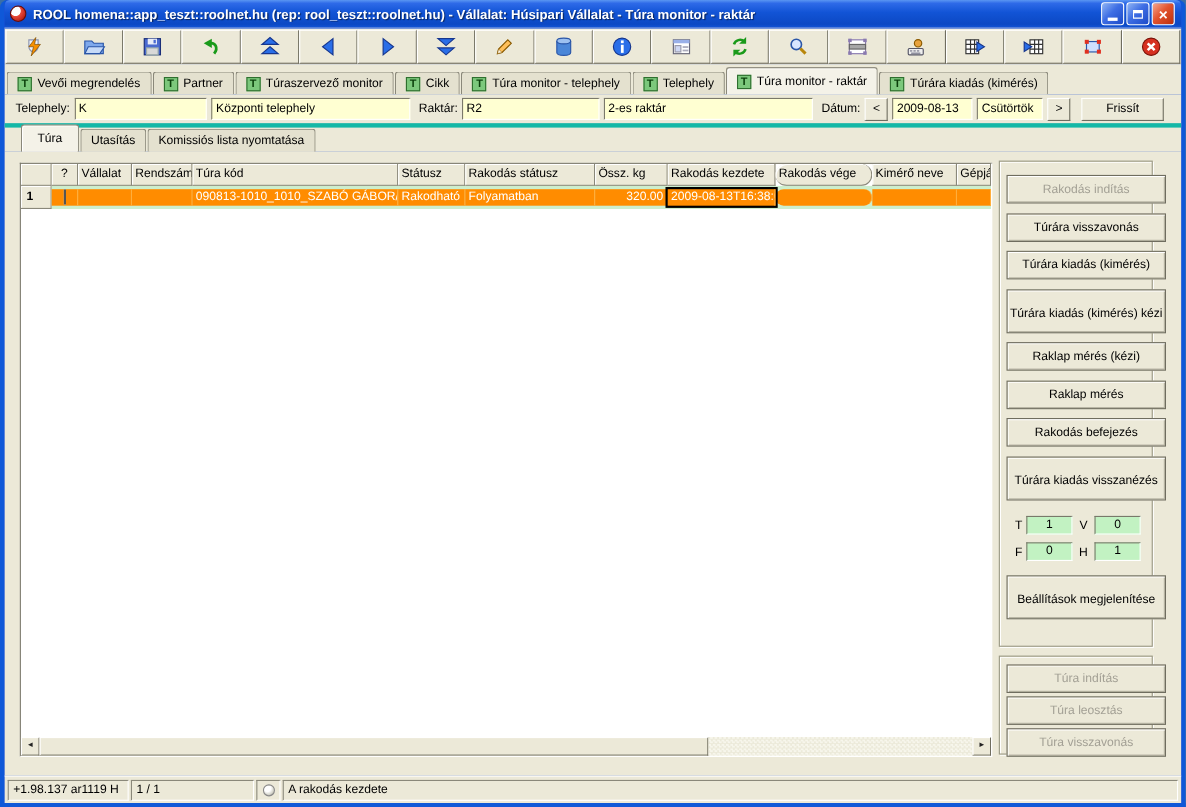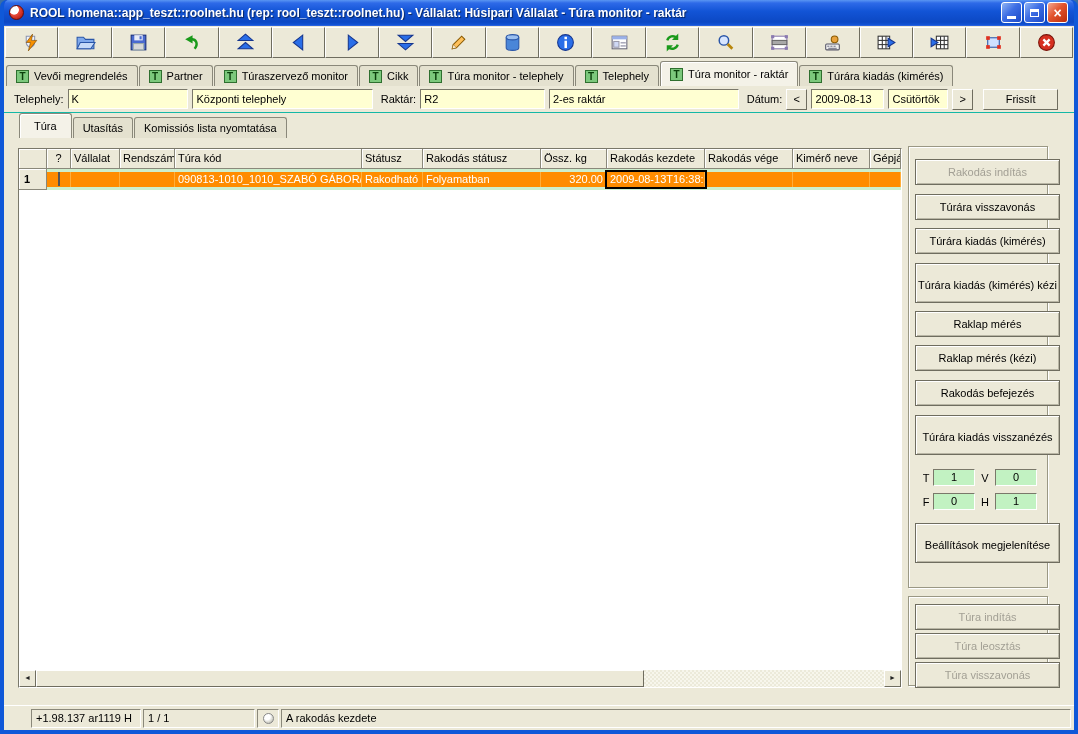--- a/index.html
+++ b/index.html
@@ -30,21 +30,21 @@
 
   
   .toolbar { height:34px; flex:0 0 34px; display:flex; background:#ECE9D8; padding:1px; border-top:1px solid #2a62dd; }
   .tb-btn { flex:1; display:flex; align-items:center; justify-content:center; background:#ECE9D8;
     border:1px solid; border-color:#FFFFFF #6F6D5F #6F6D5F #FFFFFF; cursor:pointer; }
   .tb-btn svg { width:21px; height:21px; }
 
   
   .tabrow { display:flex; align-items:flex-end; padding:0 2px; background:#ECE9D8; }
   .maintabs { height:27px; flex:0 0 27px; }
-  .subtabs  { height:26px; flex:0 0 26px; border-top:1px solid #14b8a6;padding-left:15px; }
+  .subtabs  { height:26px; flex:0 0 26px; border-top:4px solid #14b8a6;padding-left:15px; }
   .tab { display:flex; align-items:center; gap:5px; padding:0 9px; height:21px;
     background:#E4E1CF; border:1px solid #8A887A; border-bottom:none;
     border-radius:3px 3px 0 0; margin-right:1px; cursor:pointer; white-space:nowrap; }
   .tab.active { background:#F4F2E8; height:25px; font-weight:normal; position:relative; z-index:2;
     box-shadow:inset 1px 1px 0 #fff; }
   .ticon { width:13px; height:13px; background:#7CC87C; border:1px solid #2F6F2F; color:#0A3F0A;
     font-size:10px; font-weight:bold; line-height:11px; text-align:center; flex:0 0 13px; }
 
   
   .filterrow { height:26px; flex:0 0 26px; display:flex; align-items:center; padding:0 16px 0 10px; gap:4px; background:#ECE9D8; }
@@ -58,21 +58,21 @@
   .content { flex:1; position:relative; background:#ECE9D8; }
 
   .grid { position:absolute; left:14px; top:10px; width:884px; height:540px; background:#fff;
     border:1px solid; border-color:#7A786A #FFFFFF #FFFFFF #7A786A; overflow:hidden; }
   .ghead { display:flex; height:20px; }
   .hcell { background:#ECE9D8; border-right:1px solid #8A887A; border-bottom:1px solid #8A887A;
     box-shadow:inset 1px 1px 0 #fff; padding:0 3px; line-height:19px; white-space:nowrap; overflow:hidden; cursor:pointer; }
   .c-gut{width:28px;flex:0 0 28px;} .c0{width:24px;flex:0 0 24px;text-align:center;}
   .c1{width:49px;flex:0 0 49px;} .c2{width:55px;flex:0 0 55px;} .c3{width:187px;flex:0 0 187px;}
   .c4{width:61px;flex:0 0 61px;} .c5{width:118px;flex:0 0 118px;} .c6{width:66px;flex:0 0 66px;}
-  .c7{width:98px;flex:0 0 98px;} .c8{width:88px;flex:0 0 88px;} .c9{width:77px;flex:0 0 77px;}
+  .c7{width:98px;flex:0 0 98px;} .c8{width:88px;flex:0 0 88px;border-radius:10px;} .c9{width:77px;flex:0 0 77px;}
   .c10{flex:1;}
   .grow { display:flex; height:21px; cursor:pointer; }
   .gut-cell { width:28px; flex:0 0 28px; background:#ECE9D8; border-right:1px solid #8A887A;
     border-bottom:1px solid #8A887A; box-shadow:inset 1px 1px 0 #fff; font-weight:bold;
     padding-left:5px; line-height:20px; }
   .row-band { flex:1; background:#CDEECD; padding:3px 0; display:flex; }
   .dcell { background:#FF8C00; color:#fff; height:15px; line-height:15px; padding:0 3px;
     border-right:1px solid #FFAE3C; white-space:nowrap; overflow:hidden; }
   .dcell.right { text-align:right; }
   .dcell.focused { box-shadow:0 0 0 2px #000; position:relative; z-index:2; }
@@ -102,21 +102,21 @@
   .clabel { text-align:center; }
   .cval { background:#C2F2C2; border:1px solid; border-color:#7A786A #FFFFFF #FFFFFF #7A786A;
     height:17px; line-height:15px; text-align:center; }
   .tourbtn { margin-bottom:3px; }
 
   
   .statusbar { height:25px; flex:0 0 25px; display:flex; gap:2px; align-items:center;
     padding:2px 3px; background:#ECE9D8; border-top:1px solid #fff; }
   .sseg { height:19px; line-height:17px; padding:0 4px; background:#ECE9D8;
     border:1px solid; border-color:#8A887A #FFFFFF #FFFFFF #8A887A; white-space:nowrap; overflow:hidden; }
-  .sv { width:110px; flex:0 0 110px;margin-left:24px; }
+  .sv { width:110px; flex:0 0 110px; }
   .sp { width:112px; flex:0 0 112px; }
   .sled { width:22px; flex:0 0 22px; display:flex; align-items:center; justify-content:center; }
   .smsg { flex:1; }
   .ball { width:11px; height:11px; border-radius:50%; border:1px solid #888;
     background:radial-gradient(circle at 35% 30%, #fff 0 35%, #cfcfc5 70%, #9a9a90 100%); }
 </style>
 </head>
 <body>
 
 <div class="window">
@@ -387,22 +387,22 @@
         <div class="hs-btn">►</div>
       </div>
     </div>
 
     <div class="rightcol">
       <div class="pbox top">
         <button class="pbtn h1 mb9 disabled">Rakodás indítás</button>
         <button class="pbtn h1 mb8">Túrára visszavonás</button>
         <button class="pbtn h1 mb9">Túrára kiadás (kimérés)</button>
         <button class="pbtn h2 mb8">Túrára kiadás (kimérés) kézi</button>
+        <button class="pbtn h1 mb9">Raklap mérés (kézi)</button>
         <button class="pbtn h1 mb8">Raklap mérés</button>
-        <button class="pbtn h1 mb9">Raklap mérés (kézi)</button>
         <button class="pbtn h1 mb9">Rakodás befejezés</button>
         <button class="pbtn h2 mb14">Túrára kiadás visszanézés</button>
         <div class="counters">
           <span class="clabel">T</span>
           <span class="cval">1</span>
           <span class="clabel">V</span>
           <span class="cval">0</span>
           <span class="clabel">F</span>
           <span class="cval">0</span>
           <span class="clabel">H</span>

